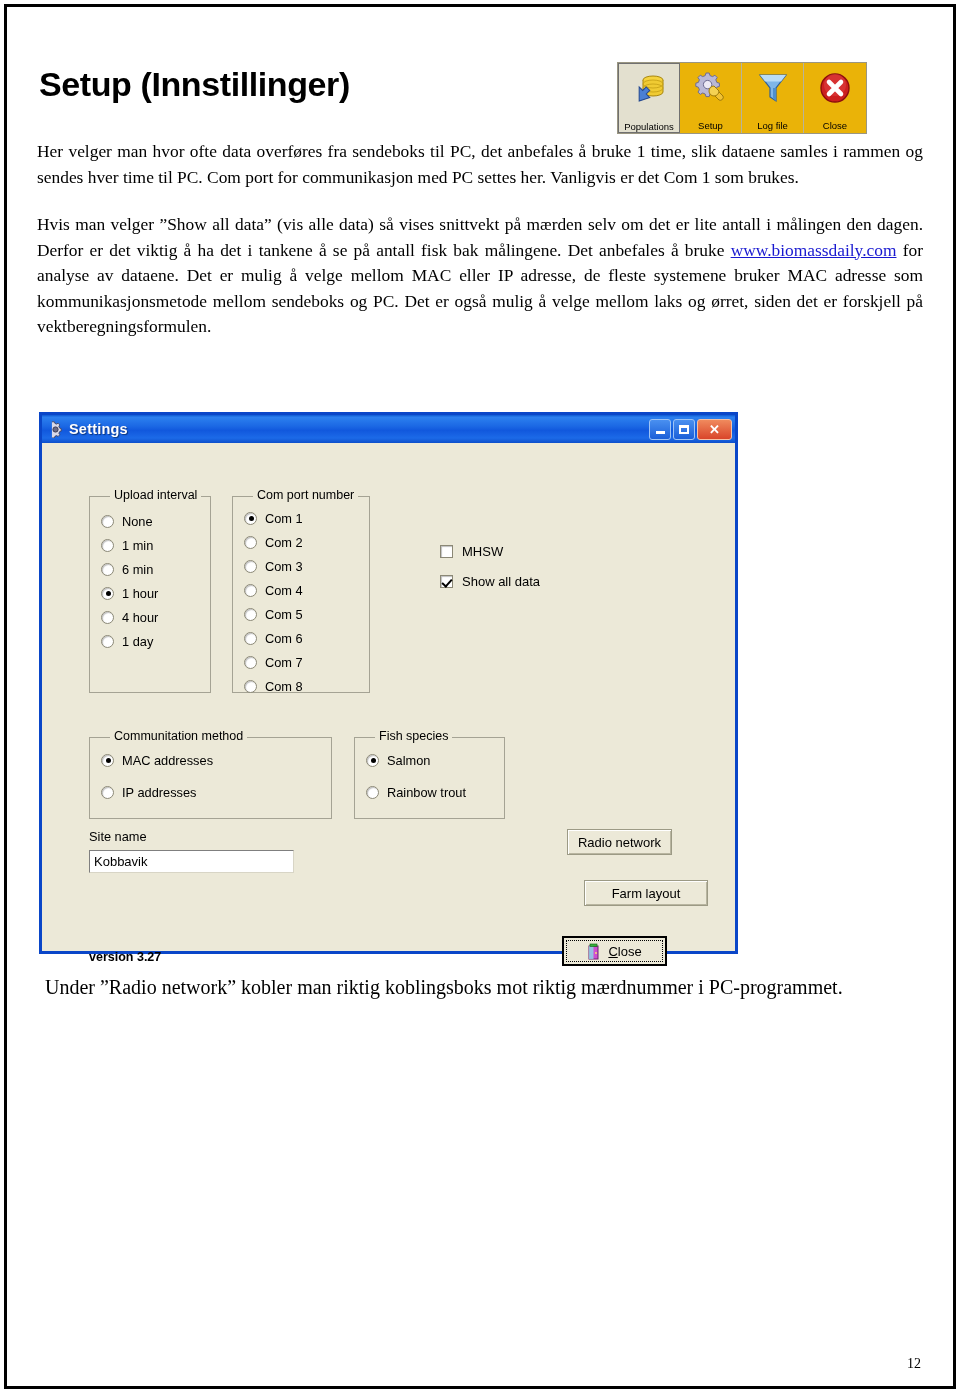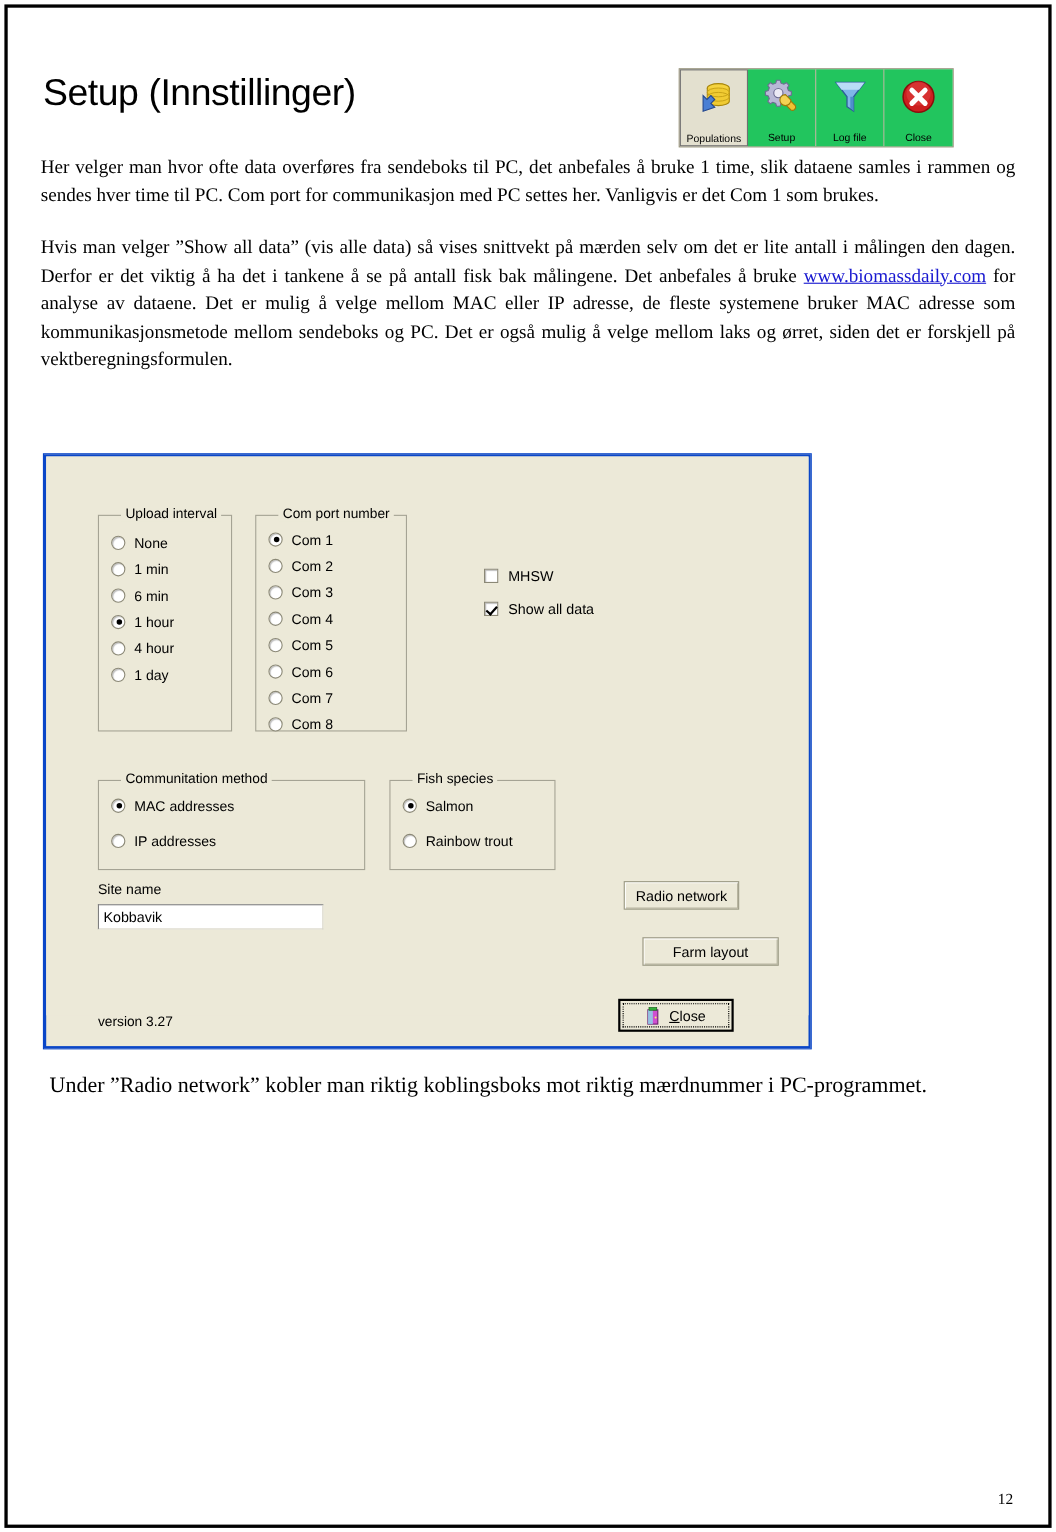--- a/index.html
+++ b/index.html
@@ -29,21 +29,21 @@
   
   .header-row {
     position: relative;
     height: 100px;
   }
   .page-title {
     position: absolute;
     left: 2px;
     top: 30px;
     font-family: "Liberation Sans", sans-serif;
-    font-weight: normal;
+    font-weight: bold;
     font-size: 34px;
     letter-spacing: -0.4px;
     color: #000;
     white-space: nowrap;
   }
   .toolbar {
     position: absolute;
     right: 56px;
     top: 27px;
     display: flex;
@@ -52,21 +52,21 @@
     height: 72px;
   }
   .tool-btn {
     width: 62px;
     height: 70px;
     display: flex;
     flex-direction: column;
     align-items: center;
     justify-content: flex-start;
     padding-top: 6px;
-    background: #22c55e;
+    background: #eab308;
     border-right: 1px solid #b7b39c;
     position: relative;
   }
   .tool-btn:last-child { border-right: none; }
   .tool-btn.pressed {
     border: 1px solid #707070;
     background: #e3e0cf;
   }
   .tool-icon {
     width: 38px; height: 38px;
@@ -379,20 +379,42 @@
   </div>
 
   <p class="para para-lead">Her velger man hvor ofte data overføres fra sendeboks til PC, det anbefales å bruke 1 time, slik dataene samles i rammen og sendes hver time til PC. Com port for communikasjon med PC settes her. Vanligvis er det Com 1 som brukes.</p>
 
   <p class="para para-main"><span>Hvis man velger ”Show all data” (vis alle data) så vises snittvekt på mærden selv om det er lite antall i målingen den dagen. Derfor er det viktig å ha det i tankene å se på antall fisk bak målingene. Det anbefales å bruke </span><a class="link" href="#">www.biomassdaily.com</a><span> for analyse av dataene. Det er mulig å velge mellom MAC eller IP adresse, de fleste systemene bruker MAC adresse som kommunikasjonsmetode mellom sendeboks og PC. Det er også mulig å velge mellom laks og ørret, siden det er forskjell på vektberegningsformulen.</span></p>
 
  </div>
 
  <div class="dialog">
 
+   <div class="titlebar">
+     <span class="tb-icon">
+       <svg viewBox="0 0 17 17" width="17" height="17">
+         <g fill="#d9d9e8" stroke="#3c3c55" stroke-width="1">
+           <path d="M7 1 l3 0 l.7 2 l2 .8 l1.8-1.1 l2.1 2.1 l-1.1 1.8 l.8 2 l2 .7 l0 3 l-2 .7 l-.8 2 l1.1 1.8 l-2.1 2.1 l-1.8-1.1 l-2 .8 l-.7 2 l-3 0" transform="scale(0.82) translate(-1,0)"></path>
+           <circle cx="8.5" cy="8.5" r="2.6" fill="#6b6b86"></circle>
+         </g>
+       </svg>
+     </span>
+     <span class="tb-title">Settings</span>
+     <span class="tb-buttons">
+       <span class="tb-btn">
+            <span class="min-bar"></span>
+          </span>
+       <span class="tb-btn">
+            <span class="max-box"></span>
+          </span>
+       <span class="tb-btn close">
+            <span class="glyph">✕</span>
+          </span>
+     </span>
+   </div>
 
    <div class="dlg-body">
 
      <div class="groupbox" style="left:47px; top:53px; width:122px; height:197px;">
        <span class="gb-title">Upload interval</span>
        <div style="padding:12px 0 0 11px;">
          <div class="opt-row">
               <span class="radio"></span>
               <span>None</span>
             </div>
@@ -512,21 +534,21 @@
              <rect x="2" y="3" width="9" height="13" fill="#cf4fd0" stroke="#6b2170" stroke-width="1"></rect>
              <rect x="2" y="3" width="4.5" height="13" fill="#8fd2e8" opacity="0.85"></rect>
              <rect x="3" y="1" width="7" height="2.4" fill="#35b03a" stroke="#1d6b20" stroke-width="0.7"></rect>
              <circle cx="9" cy="10" r="0.9" fill="#ffe96b"></circle>
            </svg>
          </span>
          <span><u>C</u><span>lose</span></span>
        </span>
      </div>
 
-     <div class="version" style="left:47px; top:507px;">version 3.27</div>
+     <div class="version" style="left:47px; top:507px;font-weight:bold;">version 3.27</div>
 
    </div>
  </div>
 
  <div class="caption">Under ”Radio network” kobler man riktig koblingsboks mot riktig mærdnummer i PC-programmet.</div>
 
  <div class="page-number">12</div>
 
 </div>
 

